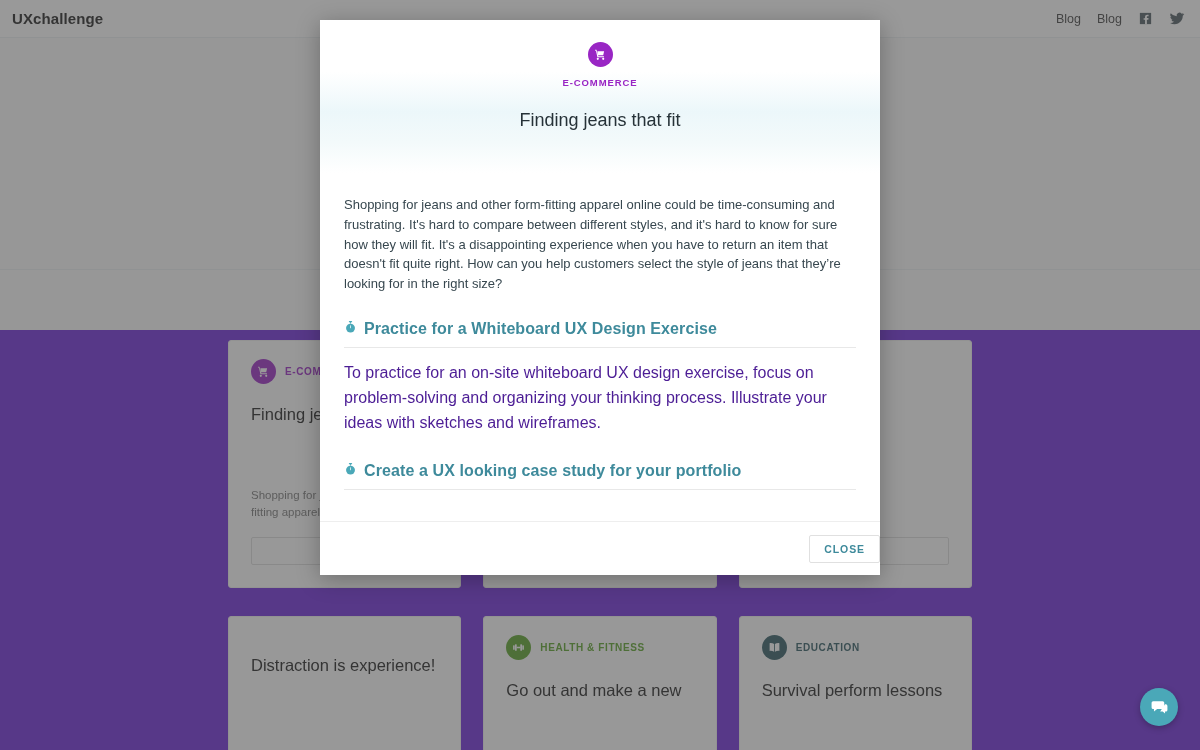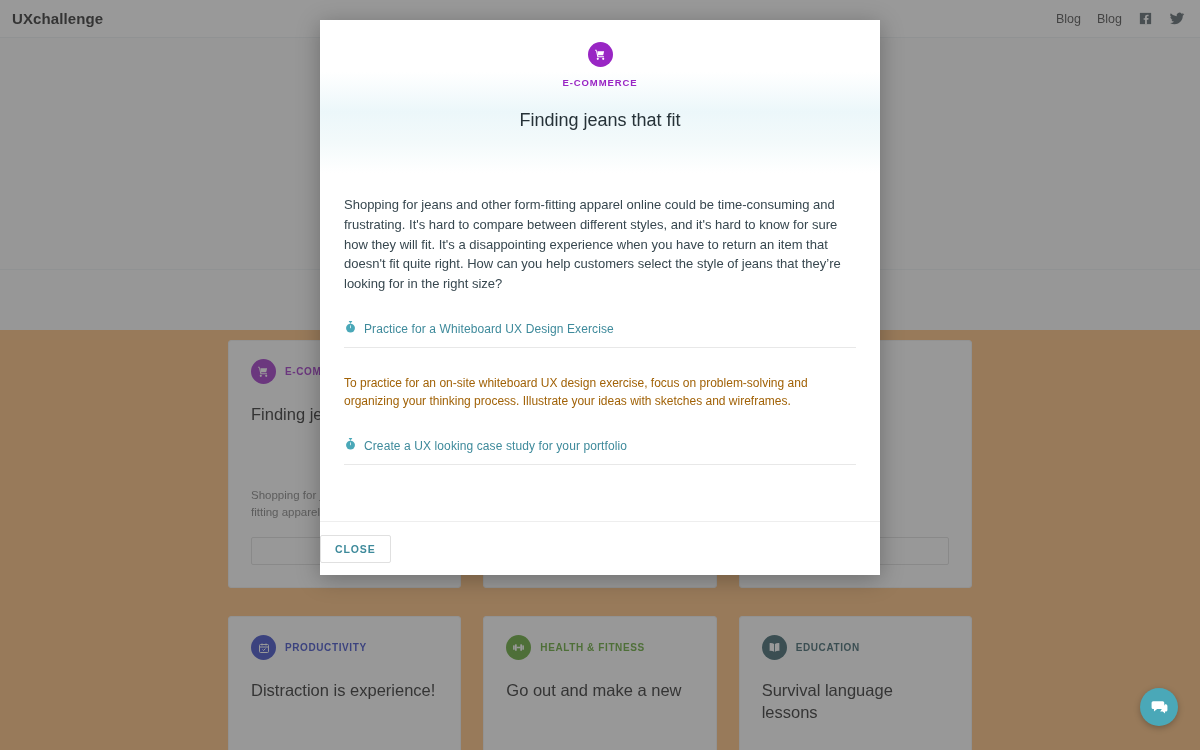--- a/index.html
+++ b/index.html
@@ -6,21 +6,21 @@
   html, body {
     width: 1200px; height: 750px;
     overflow: hidden;
     font-family: "Liberation Sans", sans-serif;
     background: #ffffff;
   }
 
   
   #page {
     position: absolute; inset: 0;
-    background: #fdba74;
+    background: #6d28d9;
   }
 
   .topbar {
     position: relative;
     height: 38px;
     background: #ffffff;
     display: flex; align-items: center;
     padding: 0 16px 0 12px;
     border-bottom: 1px solid #eceff1;
   }
@@ -148,33 +148,33 @@
     flex: 1 1 auto;
     padding: 22px 24px 6px 24px;
     overflow: hidden;
   }
   .m-desc {
     font-size: 13px; line-height: 1.52; color: #37474f;
   }
   .sec { margin-top: 26px; }
   .sec-head { display: flex; align-items: center; gap: 7px; padding-bottom: 9px; }
   .sec-title {
-    font-size: 12px; font-weight: normal; color: #3e8a9b; letter-spacing: .1px; text-align: center;
+    font-size: 16px; font-weight: bold; color: #3e8a9b; letter-spacing: .1px; text-align: center;
   }
   .sec-rule { height: 1px; background: #e8e8e8; }
   .sec-text {
-    margin-top: 26px;
-    font-size: 12px; line-height: 1.56; color: #a16207;
+    margin-top: 13px;
+    font-size: 16px; line-height: 1.56; color: #4c1d95;
   }
 
   .m-foot {
     flex: 0 0 auto;
     height: 54px;
     border-top: 1px solid #eeeeee;
-    display: flex; align-items: center; justify-content: flex-start;
+    display: flex; align-items: center; justify-content: flex-end;
   }
   .close-btn {
     min-width: 46px;
     padding: 7px 14px;
     border: 1px solid #e0e0e0;
     background: #fff;
     border-radius: 2px;
     color: #3e8a9b;
     font-size: 10.5px; font-weight: bold; letter-spacing: .9px;
     font-family: inherit; cursor: pointer;
@@ -237,29 +237,20 @@
     </div>
 
     <div class="card">
       <div class="cat"></div>
       <div class="card-title">ur stop</div>
       <div class="card-desc">a short nap p and</div>
       <button class="details-btn">DETAILS</button>
     </div>
 
     <div class="card">
-      <div class="cat">
-        <span class="cat-ico" style="background:#2f3fc4">
-          <svg width="12" height="12" viewBox="0 0 24 24" fill="none" stroke="#fff" stroke-width="2">
-            <rect x="3" y="5" width="18" height="16" rx="2"></rect>
-              <path d="M3 10h18M8 3v4M16 3v4M9 15l2 2 4-4"></path>
-          </svg>
-        </span>
-        <span class="cat-label" style="color:#2f3fc4">PRODUCTIVITY</span>
-      </div>
       <div class="card-title">Distraction is experience!</div>
       <div class="card-desc"></div>
 
     </div>
 
     <div class="card">
       <div class="cat">
         <span class="cat-ico" style="background:#5aa328">
           <svg width="13" height="13" viewBox="0 0 24 24" fill="#fff">
             <rect x="2" y="8" width="3" height="8" rx="1"></rect>
@@ -278,21 +269,21 @@
 
     <div class="card">
       <div class="cat">
         <span class="cat-ico" style="background:#2f5a63">
           <svg width="13" height="13" viewBox="0 0 24 24" fill="#fff">
             <path d="M11.2 5.4C9.6 4.3 7.4 3.8 4.6 3.8c-.6 0-1.1.1-1.6.2v14.3c.5-.1 1-.2 1.6-.2 2.6 0 4.7.5 6.6 1.6V5.4zm1.6 14.3c1.9-1.1 4-1.6 6.6-1.6.6 0 1.1.1 1.6.2V4c-.5-.1-1-.2-1.6-.2-2.8 0-5 .5-6.6 1.6v14.3z"></path>
           </svg>
         </span>
         <span class="cat-label" style="color:#2f5a63">EDUCATION</span>
       </div>
-      <div class="card-title">Survival language lessons</div>
+      <div class="card-title">Survival perform lessons</div>
       <div class="card-desc"></div>
 
     </div>
 
   </div>
 </div>
 
 <div id="overlay"></div>
 
 <div id="modal">

